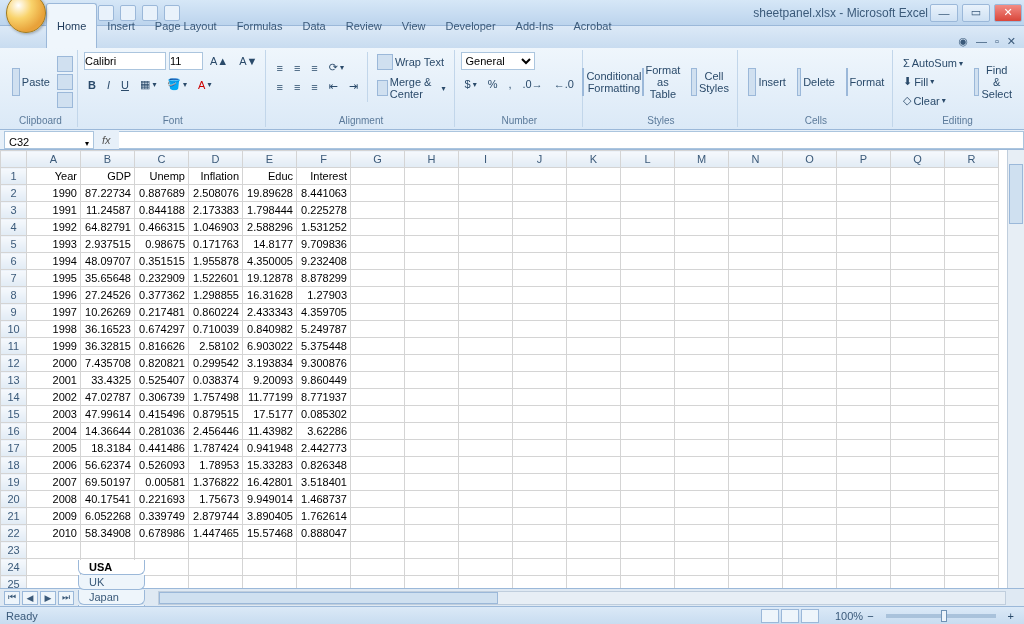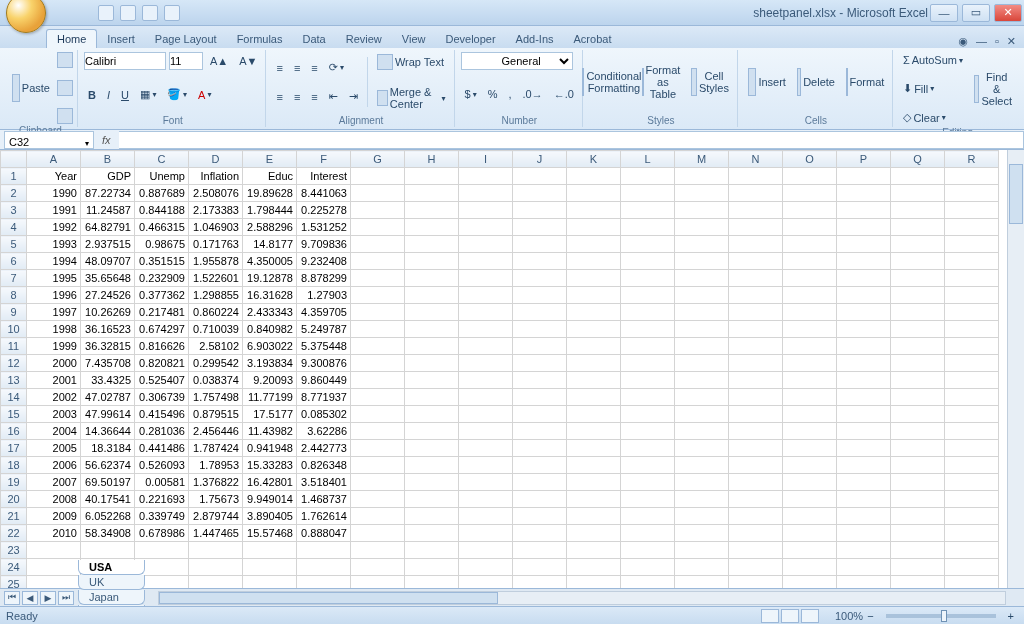--- a/index.html
+++ b/index.html
@@ -8,29 +8,29 @@
 .titlebar{height:26px;background:linear-gradient(#d6e7f7,#bcd4ed);display:flex;align-items:center;border-bottom:1px solid #9bb8d9;}
 .orb{width:40px;height:40px;border-radius:50%;background:radial-gradient(circle at 30% 30%,#fff,#f9d36b 35%,#e8a23a 70%);border:1px solid #a27b1d;margin:2px 6px;position:relative;z-index:5;box-shadow:1px 1px 3px rgba(0,0,0,.3);}
 .qat{display:flex;gap:6px;padding-left:6px;margin-left:40px;}
 .qat .qbtn{width:16px;height:16px;background:#e9f2fb;border:1px solid #9bb8d9;border-radius:2px;}
 .title-text{flex:1;text-align:right;color:#3b5a7a;font-size:12px;}
 .winbtns{display:flex;}
 .winbtn{width:28px;height:18px;background:linear-gradient(#e9f2fb,#cfe1f3);border:1px solid #9bb8d9;border-radius:2px;margin:2px;display:flex;align-items:center;justify-content:center;color:#3b5a7a;}
 .winbtn.close{background:linear-gradient(#f28c85,#d9463a);color:#fff;}
 
 .tabs{display:flex;height:22px;background:linear-gradient(#dce9f7,#c8dcf0);padding-left:46px;align-items:flex-end;}
-.tab{padding:3px 10px;color:#3b5a7a;cursor:default;border-top-left-radius:3px;border-top-right-radius:3px;}
+.tab{padding:16px 10px;color:#3b5a7a;cursor:default;border-top-left-radius:3px;border-top-right-radius:3px;}
 .tab.active{background:#eff6fc;border:1px solid #9bb8d9;border-bottom:none;color:#1e3a5a;}
 .tabs .right{margin-left:auto;display:flex;gap:8px;padding-right:8px;color:#3b5a7a;}
 
 .ribbon{height:82px;background:linear-gradient(#eff6fc,#dbe9f7);border-bottom:1px solid #9bb8d9;display:flex;padding:2px 4px;gap:2px;}
 .group{border-right:1px solid #c2d6ea;padding:2px 4px 0 4px;display:flex;flex-direction:column;justify-content:space-between;}
 .group-label{text-align:center;color:#5b7a9a;font-size:10px;padding:1px 0;}
 .grow{display:flex;gap:3px;align-items:center;}
-.gcol{display:flex;flex-direction:column;gap:12px;}
+.gcol{display:flex;flex-direction:column;gap:2px;}
 .btn{background:transparent;border:1px solid transparent;padding:1px 3px;border-radius:2px;color:#2a4a6a;display:flex;align-items:center;gap:2px;font-size:11px;}
 .bigbtn{flex-direction:row;width:46px;height:60px;justify-content:center;text-align:center;font-size:10px;}
 .icon{width:16px;height:16px;background:#d0e0f0;border:1px solid #9bb8d9;display:inline-block;}
 .icon.big{width:28px;height:28px;}
 select,input.combo{border:1px solid #abc5de;background:#fff;font-size:11px;height:18px;}
 .fontname{width:82px;}
 .fontsize{width:34px;}
 .sep{width:1px;background:#c2d6ea;height:50px;margin:0 2px;}
 
 .fbar{height:20px;background:#e7f0f9;border-bottom:1px solid #9bb8d9;display:flex;align-items:center;}
@@ -176,21 +176,21 @@
             <span>Merge &amp; Center</span>
             <span class="dd">▾</span>
           </span>
       </div>
     </div>
     <div class="group-label">Alignment</div>
   </div>
 
   <div class="group">
     <div class="gcol">
-      <select class="combo" style="width:112px;padding-left:36px;"><option>General</option></select>
+      <select class="combo" style="width:74px;"><option>General</option></select>
       <div class="grow" style="margin-top:4px;">
         <span class="btn">$<span class="dd">▾</span></span>
         <span class="btn">%</span>
         <span class="btn">,</span>
         <span class="btn">.0→</span>
         <span class="btn">←.0</span>
       </div>
     </div>
     <div class="group-label">Number</div>
   </div>

